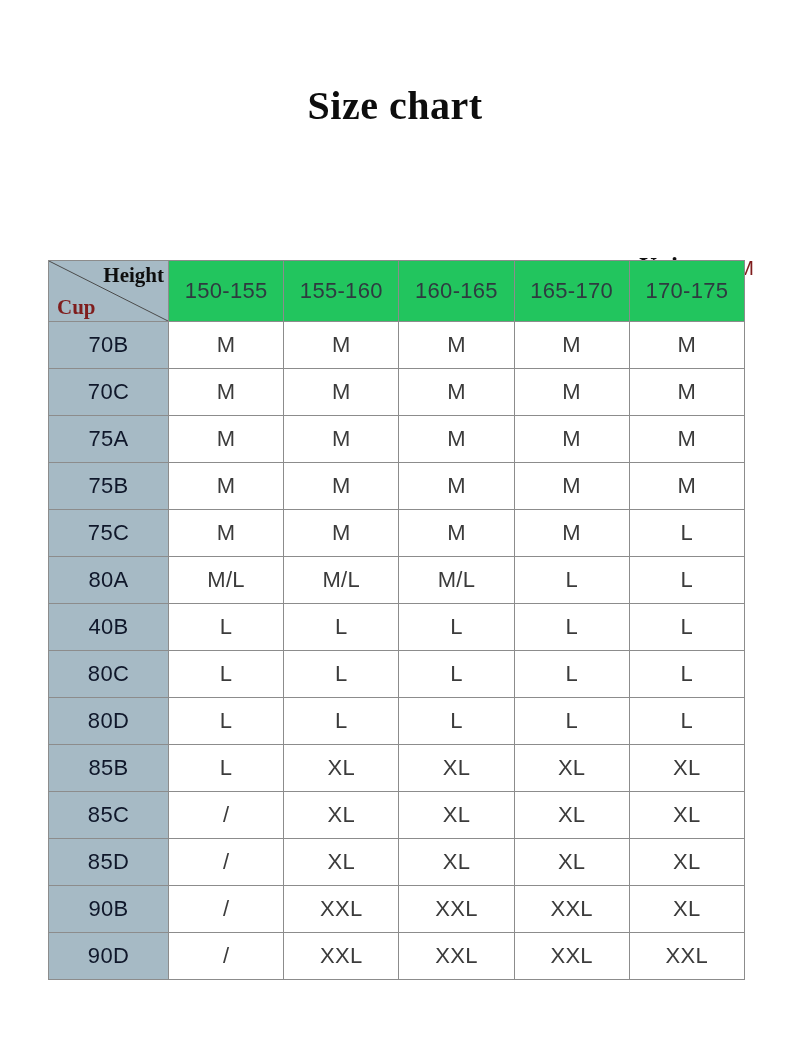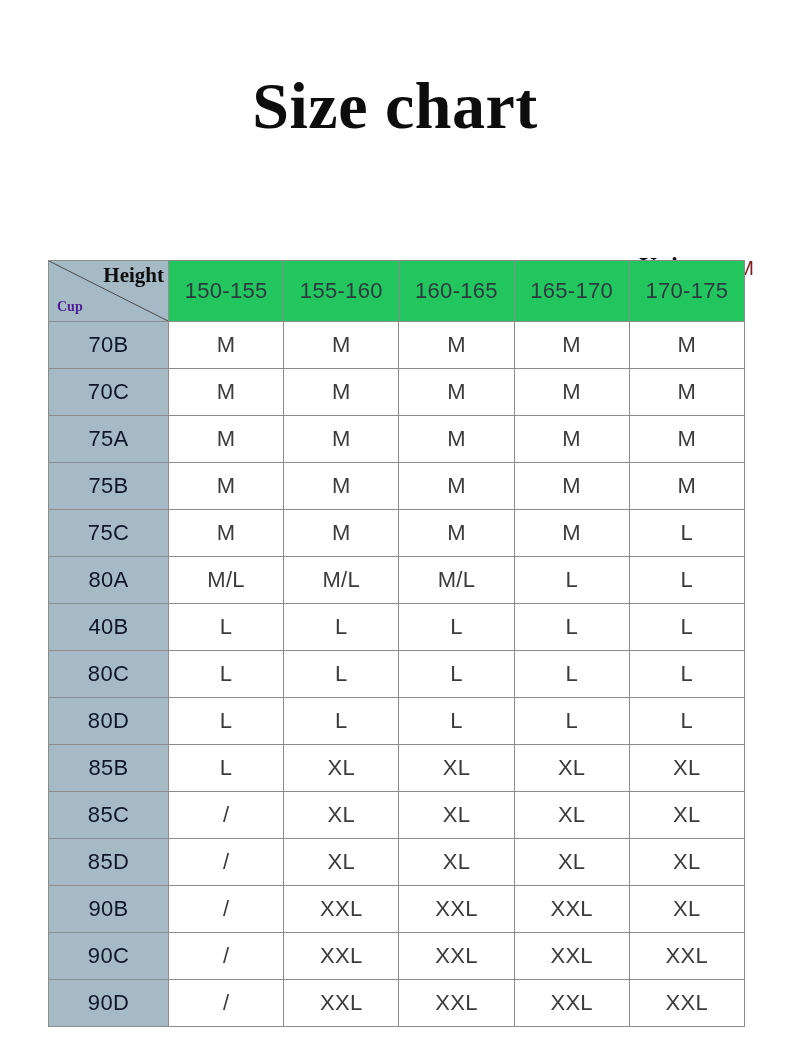--- a/index.html
+++ b/index.html
@@ -25,21 +25,21 @@
 
   
   .title {
     position: absolute;
     top: 72px;
     left: 0;
     width: 790px;
     text-align: center;
     font-family: "Liberation Serif", "DejaVu Serif", serif;
     font-weight: bold;
-    font-size: 66px;
+    font-size: 40px;
     line-height: 68px;
     color: #0d0d0d;
     letter-spacing: 0.5px;
   }
 
   
   .unit-row {
     position: absolute;
     top: 222px;
     right: 36px;
@@ -120,23 +120,23 @@
     font-size: 21px;
     line-height: 26px;
     color: #0e0e0e;
   }
   .corner-cup {
     position: absolute;
     left: 8px;
     bottom: 1px;
     font-family: "Liberation Serif", "DejaVu Serif", serif;
     font-weight: bold;
-    font-size: 14px;
+    font-size: 21px;
     line-height: 26px;
-    color: #4c1d95;
+    color: #7f1d1d;
   }
 
   th.col-head {
     background: #22c55e;
     font-family: "Liberation Sans", sans-serif;
     font-size: 22px;
     color: #2f3a40;
     letter-spacing: 0.3px;
   }
 
@@ -298,28 +298,20 @@
           </tr>
           <tr class="data-row">
             <td class="row-head">90B</td>
             <td class="cell">/</td>
             <td class="cell">XXL</td>
             <td class="cell">XXL</td>
             <td class="cell">XXL</td>
             <td class="cell">XL</td>
           </tr>
           <tr class="data-row">
-            <td class="row-head">90C</td>
-            <td class="cell">/</td>
-            <td class="cell">XXL</td>
-            <td class="cell">XXL</td>
-            <td class="cell">XXL</td>
-            <td class="cell">XXL</td>
-          </tr>
-          <tr class="data-row">
             <td class="row-head">90D</td>
             <td class="cell">/</td>
             <td class="cell">XXL</td>
             <td class="cell">XXL</td>
             <td class="cell">XXL</td>
             <td class="cell">XXL</td>
           </tr>
         </tbody>
     </table>
   </div>

